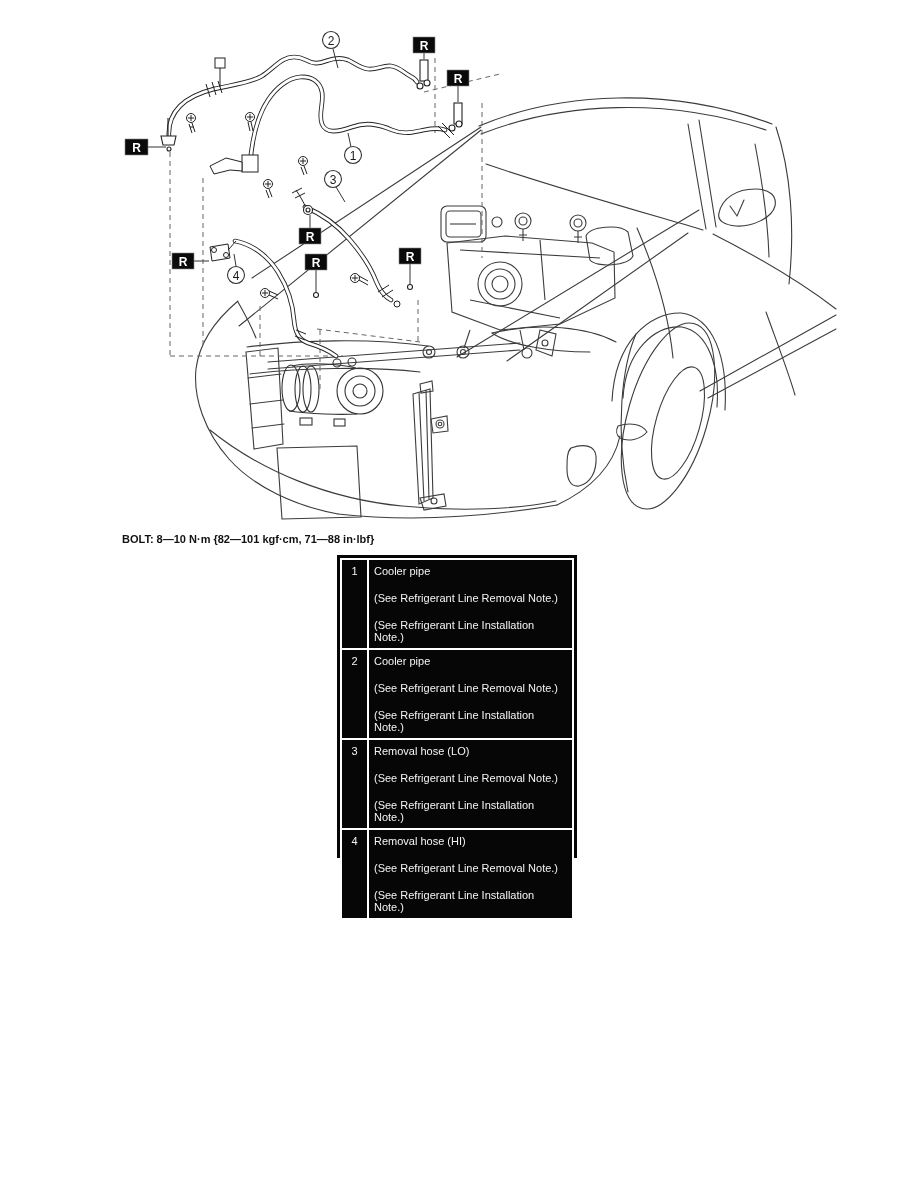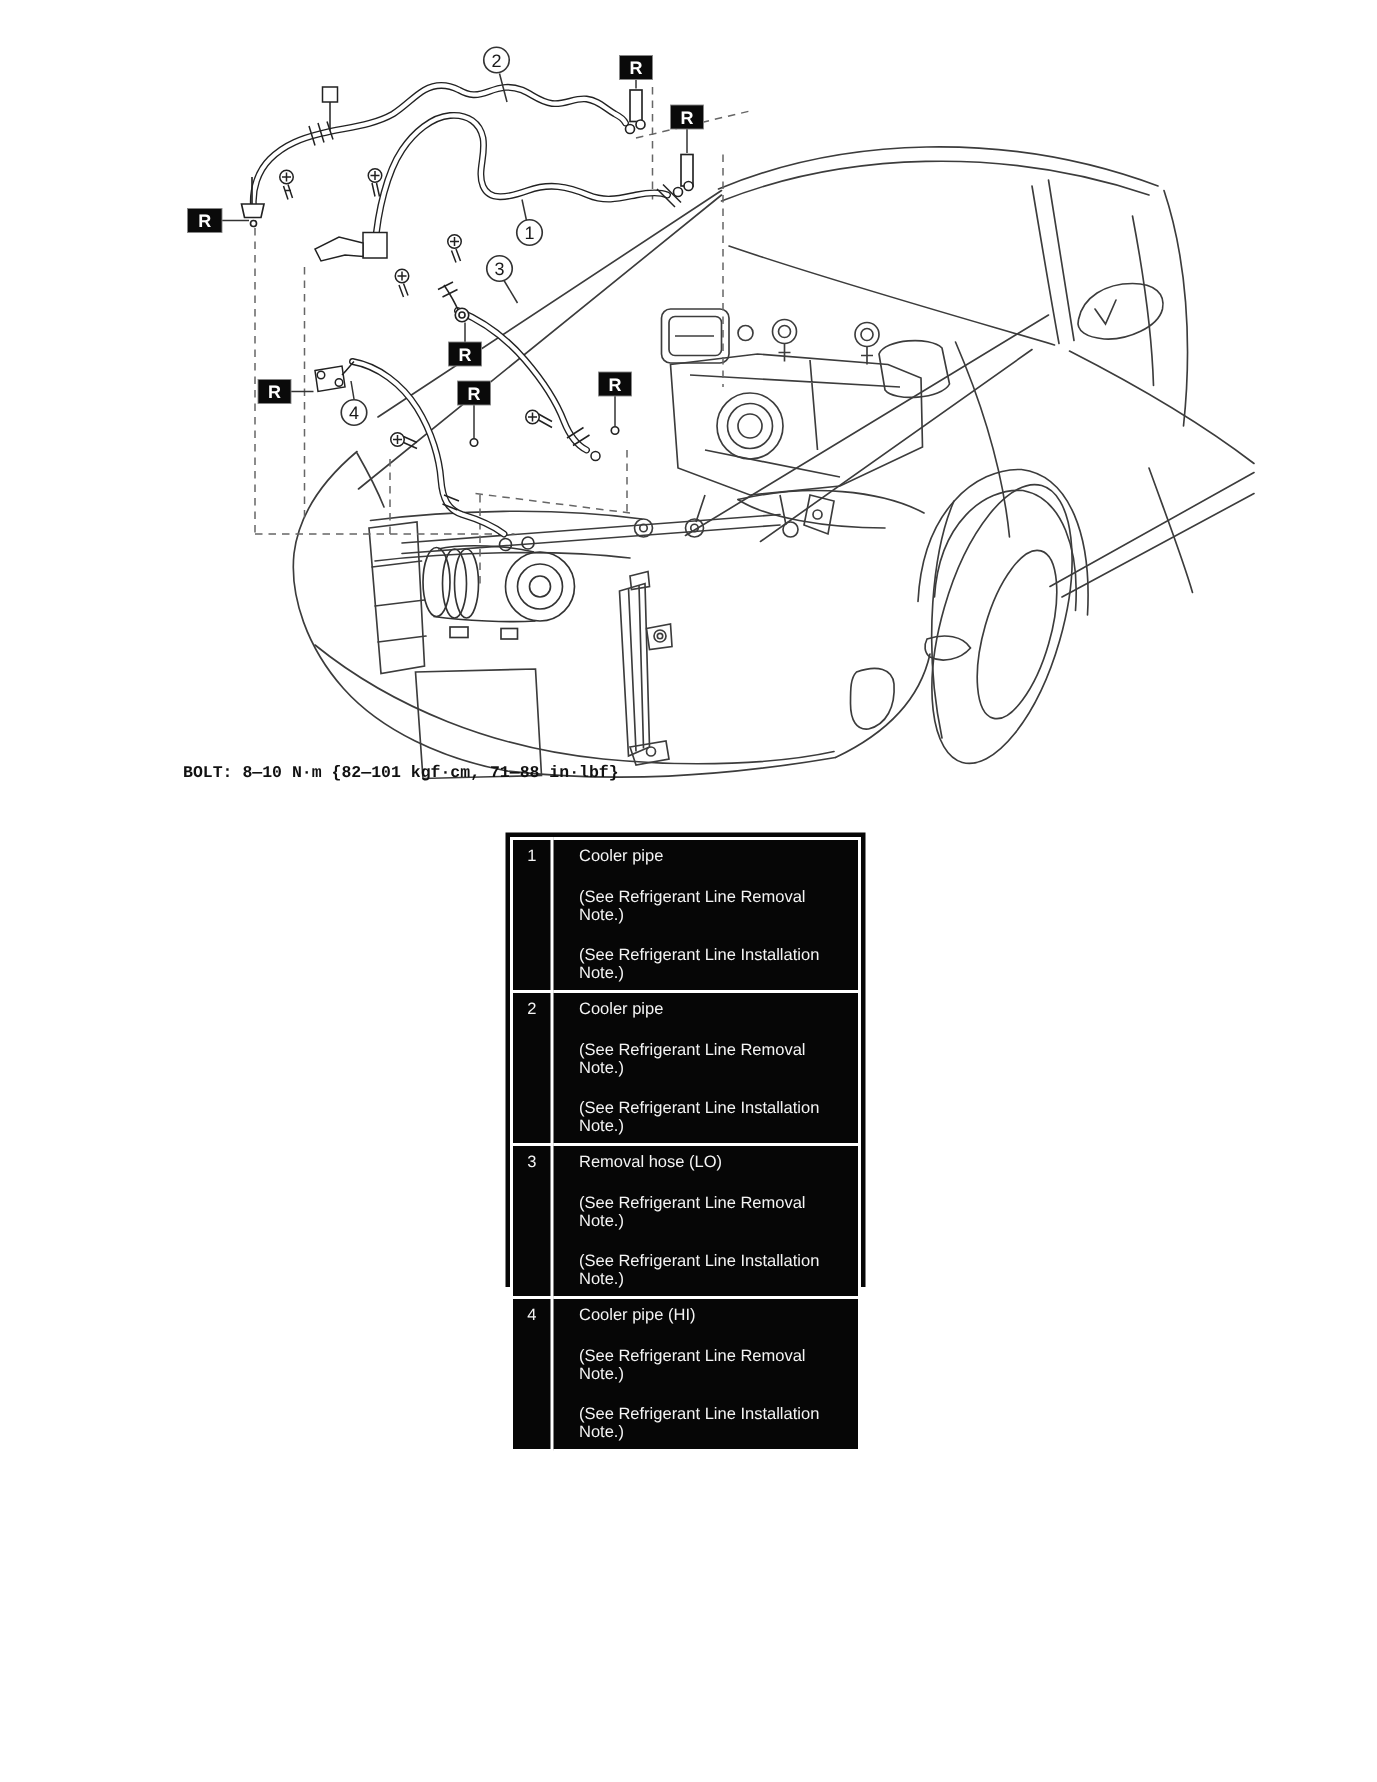--- a/index.html
+++ b/index.html
@@ -2,39 +2,38 @@
 <html><head>
 <meta charset="utf-8">
 <style>
   html,body{margin:0;padding:0;background:#fff;}
   .page{
     position:relative;width:918px;height:1188px;background:#ffffff;
     font-family:"Liberation Sans",sans-serif;overflow:hidden;
   }
   .diagram-svg{position:absolute;left:0;top:0;}
   .torque-note{
-    position:absolute;left:122px;top:510px;
+    position:absolute;left:122px;top:533px;
     font-size:11px;font-weight:bold;color:#111;letter-spacing:0;
     white-space:nowrap;
-    font-family:Liberation Mono, monospace;
   }
   .parts-table-wrap{
     position:absolute;left:337px;top:555px;width:240px;height:303px;
     background:#060606;padding:3px;box-sizing:border-box;
   }
   table.parts{
     border-collapse:collapse;width:100%;height:100%;
     border:2px solid #ffffff;table-layout:fixed;
   }
   table.parts td{
     border:2px solid #ffffff;color:#f4f4f4;font-size:11px;
     vertical-align:top;padding:5px 5px;background:#060606;
   }
   td.num-cell{width:15px;text-align:center;padding:5px 2px;}
-  td.desc-cell div{line-height:12px;margin:0 0 15px 12px;}
+  td.desc-cell div{line-height:12px;margin:0 0 15px 0;}
   td.desc-cell div:last-child{margin-bottom:0;}
   text.rletter{font:bold 12px "Liberation Sans",sans-serif;fill:#ffffff;}
   text.cnum{font:12px "Liberation Sans",sans-serif;fill:#1a1a1a;}
 </style>
 </head>
 <body>
 
 <div class="page">
 
   <svg class="diagram-svg" width="918" height="545" viewBox="0 0 918 545">
@@ -349,21 +348,21 @@
         <td class="num-cell">3</td>
         <td class="desc-cell">
           <div>Removal hose (LO)</div>
           <div>(See Refrigerant Line Removal Note.)</div>
           <div>(See Refrigerant Line Installation Note.)</div>
         </td>
       </tr>
       <tr>
         <td class="num-cell">4</td>
         <td class="desc-cell">
-          <div>Cooler pipe (HI)</div>
+          <div>Removal hose (HI)</div>
           <div>(See Refrigerant Line Removal Note.)</div>
           <div>(See Refrigerant Line Installation Note.)</div>
         </td>
       </tr>
     </tbody>
       </table>
   </div>
 
 </div>
 

